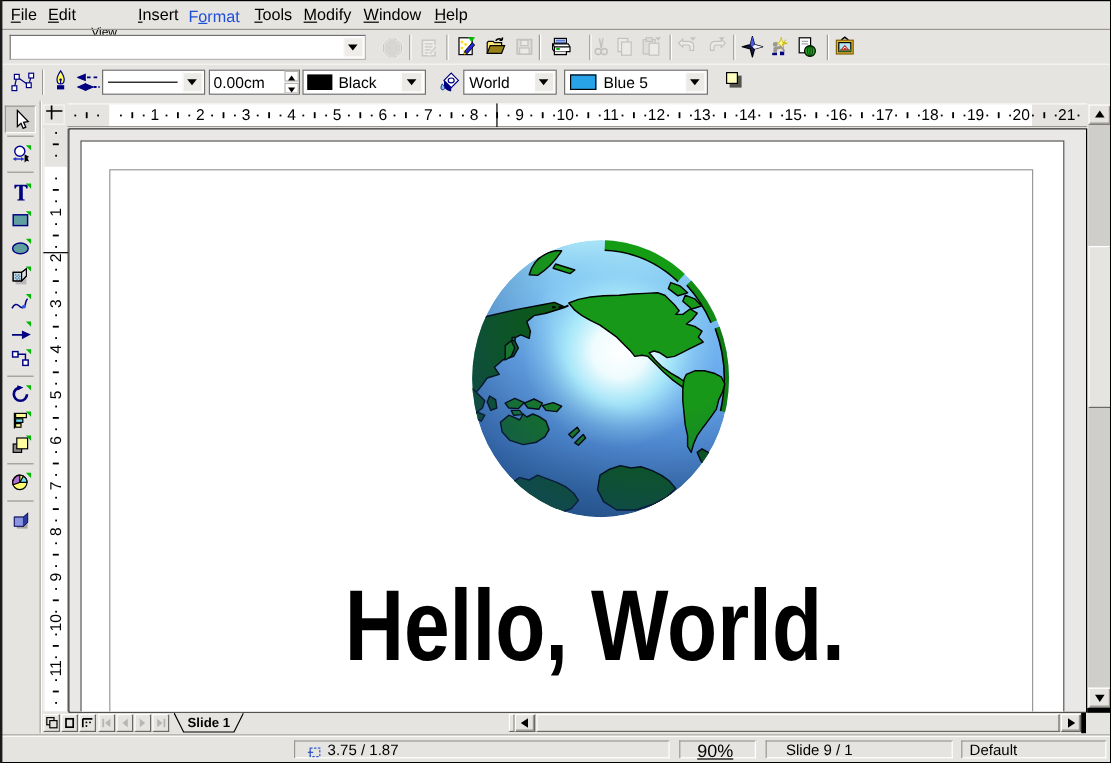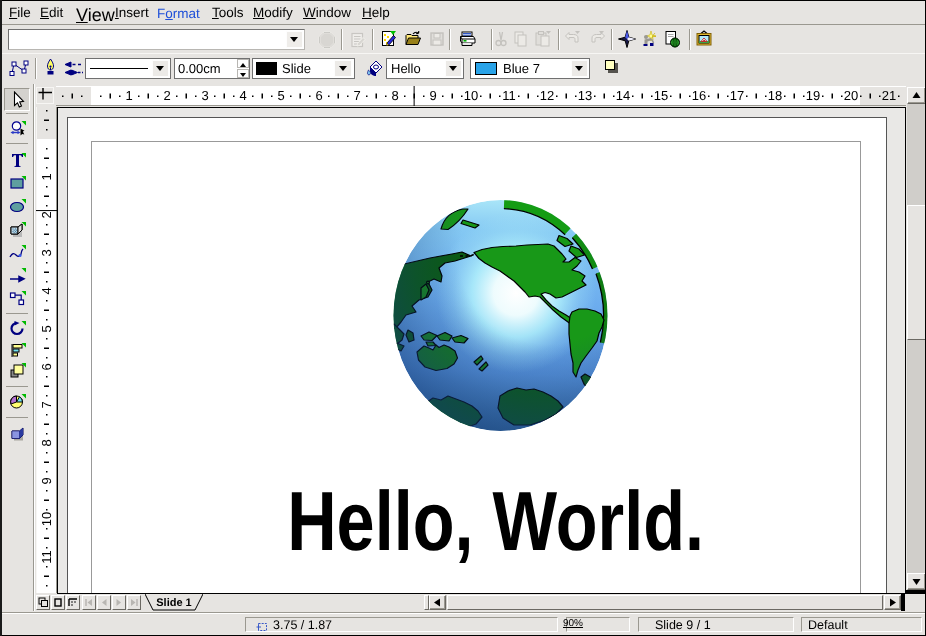--- a/index.html
+++ b/index.html
@@ -1,21 +1,21 @@
 <!DOCTYPE html>
 <html><head><meta charset="utf-8"><title>d</title>
 <style>
 html,body{margin:0;padding:0;}
 body{width:926px;height:636px;position:relative;overflow:hidden;-webkit-font-smoothing:antialiased;text-rendering:geometricPrecision;
  font-family:"Liberation Sans",sans-serif;background:#e6e4e1;}
 div{box-sizing:border-box;}
 </style></head><body>
 <div style="position:absolute;left:9px;top:5px;white-space:pre;font-size:13.5px;color:#000;"><u>F</u>ile</div>
 <div style="position:absolute;left:40px;top:5px;white-space:pre;font-size:13.5px;color:#000;"><u>E</u>dit</div>
-<div style="position:absolute;left:76px;top:5px;white-space:pre;font-size:18px;color:#000;"><u>V</u>iew</div>
+<div style="position:absolute;left:76px;top:22px;white-space:pre;font-size:10px;color:#000;"><u>V</u>iew</div>
 <div style="position:absolute;left:115px;top:5px;white-space:pre;font-size:13.5px;color:#000;"><u>I</u>nsert</div>
 <div style="position:absolute;left:157px;top:6px;white-space:pre;font-size:13.5px;color:#1d4ed8;">F<u>o</u>rmat</div>
 <div style="position:absolute;left:212px;top:5px;white-space:pre;font-size:13.5px;color:#000;"><u>T</u>ools</div>
 <div style="position:absolute;left:253px;top:5px;white-space:pre;font-size:13.5px;color:#000;"><u>M</u>odify</div>
 <div style="position:absolute;left:303px;top:5px;white-space:pre;font-size:13.5px;color:#000;"><u>W</u>indow</div>
 <div style="position:absolute;left:362px;top:5px;white-space:pre;font-size:13.5px;color:#000;"><u>H</u>elp</div>
 <div style="position:absolute;left:0px;top:24px;width:926px;height:1px;background:#9a9890;"></div>
 <div style="position:absolute;left:8px;top:29px;width:297px;height:21px;background:#fff;border:1px solid #707070;border-bottom-color:#b8b6b2;border-right-color:#b8b6b2;"></div>
 <div style="position:absolute;left:286px;top:31px;width:17px;height:17px;background:#efedea;border:1px solid #fdfdfd;"></div>
 <div style="position:absolute;left:290px;top:37px;width:0;height:0;border-left:4.5px solid transparent;border-right:4.5px solid transparent;border-top:5.5px solid #000;"></div>
@@ -164,36 +164,36 @@
 <div style="position:absolute;left:156px;top:66px;width:0;height:0;border-left:4.5px solid transparent;border-right:4.5px solid transparent;border-top:5.5px solid #000;"></div>
 <div style="position:absolute;left:90px;top:68px;width:58px;height:1px;background:#000;"></div>
 <div style="position:absolute;left:174px;top:58px;width:76px;height:21px;background:#fff;border:1px solid #707070;"></div>
 <div style="position:absolute;left:178px;top:61px;white-space:pre;font-size:13px;">0.00cm</div>
 <div style="position:absolute;left:237px;top:59px;width:12px;height:9px;background:#fdfdfd;border:1px solid #b8b6b2;"></div>
 <div style="position:absolute;left:237px;top:69px;width:12px;height:9px;background:#fdfdfd;border:1px solid #b8b6b2;"></div>
 <div style="position:absolute;left:240px;top:62.5px;width:0;height:0;border-left:3.5px solid transparent;border-right:3.5px solid transparent;border-bottom:4px solid #000;"></div>
 <div style="position:absolute;left:240px;top:72.5px;width:0;height:0;border-left:3.5px solid transparent;border-right:3.5px solid transparent;border-top:4px solid #000;"></div>
 <div style="position:absolute;left:252px;top:58px;width:103px;height:21px;background:#fff;border:1px solid #707070;"></div>
 <div style="position:absolute;left:256px;top:62px;width:21px;height:13px;background:#000;"></div>
-<div style="position:absolute;left:282px;top:61px;white-space:pre;font-size:13px;">Slide</div>
+<div style="position:absolute;left:282px;top:61px;white-space:pre;font-size:13px;">Black</div>
 <div style="position:absolute;left:334px;top:60px;width:18px;height:17px;background:#eceae7;border:1px solid #fdfdfd;"></div>
 <div style="position:absolute;left:339px;top:66px;width:0;height:0;border-left:4.5px solid transparent;border-right:4.5px solid transparent;border-top:5.5px solid #000;"></div>
 <div style="position:absolute;left:366px;top:59px;width:18px;height:19px;"><svg width="18" height="19" viewBox="0 0 18 19">
       <path d="M4 8 L10 2 L16 8 L10 14 Z" fill="#fff" stroke="#000080"></path>
       <path d="M4 8 L10 14 L10 17 C7 17 4 15 4 12 Z" fill="#000080"></path>
       <ellipse cx="10" cy="8" rx="2.5" ry="2" fill="none" stroke="#000080"></ellipse>
       <path d="M2.5 11 C1.5 13 1 14.5 2 15.5 C3 16.5 4.5 15.5 4.5 14 C4.5 12.8 3.5 12 2.5 11 Z" fill="#80c8f0" stroke="#000080" stroke-width="0.7"></path>
     </svg></div>
 <div style="position:absolute;left:386px;top:58px;width:78px;height:21px;background:#fff;border:1px solid #707070;"></div>
-<div style="position:absolute;left:391px;top:61px;white-space:pre;font-size:13px;">Hello</div>
+<div style="position:absolute;left:391px;top:61px;white-space:pre;font-size:13px;">World</div>
 <div style="position:absolute;left:445px;top:60px;width:17px;height:17px;background:#eceae7;border:1px solid #fdfdfd;"></div>
 <div style="position:absolute;left:449px;top:66px;width:0;height:0;border-left:4.5px solid transparent;border-right:4.5px solid transparent;border-top:5.5px solid #000;"></div>
 <div style="position:absolute;left:470px;top:58px;width:120px;height:21px;background:#fff;border:1px solid #707070;"></div>
 <div style="position:absolute;left:475px;top:62px;width:22px;height:13px;background:#29a3e8;border:1px solid #000;"></div>
-<div style="position:absolute;left:503px;top:61px;white-space:pre;font-size:13px;">Blue 7</div>
+<div style="position:absolute;left:503px;top:61px;white-space:pre;font-size:13px;">Blue 5</div>
 <div style="position:absolute;left:571px;top:60px;width:17px;height:17px;background:#eceae7;border:1px solid #fdfdfd;"></div>
 <div style="position:absolute;left:575px;top:66px;width:0;height:0;border-left:4.5px solid transparent;border-right:4.5px solid transparent;border-top:5.5px solid #000;"></div>
 <div style="position:absolute;left:608px;top:63px;width:10px;height:10px;background:#55534e;"></div>
 <div style="position:absolute;left:605px;top:60px;width:10px;height:10px;background:#ffffc0;border:1px solid #000;"></div>
 <div style="position:absolute;left:36px;top:87px;width:18px;height:17px;background:#e6e4e1;border:1px solid #f7f6f4;"></div>
 <div style="position:absolute;left:36px;top:87px;width:18px;height:17px;"><svg width="18" height="17">
       <path d="M2.5 5.5 L16 5.5 M7 1 L7 12.5" stroke="#000" stroke-width="1.4" fill="none"></path>
     </svg></div>
 <div style="position:absolute;left:56px;top:86px;width:850px;height:20px;"><svg width="850" height="20" viewBox="0 0 850 20">
       <rect x="0" y="0" width="850" height="20" fill="#e6e4e1"></rect>
@@ -589,20 +589,20 @@
 <div style="position:absolute;left:0px;top:613px;width:926px;height:1px;background:#fff;"></div>
 <div style="position:absolute;left:245px;top:617px;width:313px;height:15px;border-top:1px solid #9a9890;border-left:1px solid #9a9890;border-right:1px solid #fff;border-bottom:1px solid #fff;"></div>
 <div style="position:absolute;left:566px;top:617px;width:64px;height:15px;border-top:1px solid #9a9890;border-left:1px solid #9a9890;border-right:1px solid #fff;border-bottom:1px solid #fff;"></div>
 <div style="position:absolute;left:638px;top:617px;width:156px;height:15px;border-top:1px solid #9a9890;border-left:1px solid #9a9890;border-right:1px solid #fff;border-bottom:1px solid #fff;"></div>
 <div style="position:absolute;left:801px;top:617px;width:121px;height:15px;border-top:1px solid #9a9890;border-left:1px solid #9a9890;border-right:1px solid #fff;border-bottom:1px solid #fff;"></div>
 <div style="position:absolute;left:256px;top:619px;width:12px;height:11px;"><svg width="12" height="11">
       <rect x="2.5" y="2.5" width="8" height="7" fill="none" stroke="#3858c8" stroke-dasharray="2 1.2"></rect>
       <path d="M0.5 6 L5 6 M2.5 3.5 L2.5 9" stroke="#3858c8"></path>
     </svg></div>
 <div style="position:absolute;left:273px;top:618px;white-space:pre;font-size:12.5px;">3.75 / 1.87</div>
-<div style="position:absolute;left:563px;top:618px;white-space:pre;font-size:10px;text-decoration:underline;">90%</div>
+<div style="position:absolute;left:581px;top:618px;white-space:pre;font-size:15px;text-decoration:underline;">90%</div>
 <div style="position:absolute;left:655px;top:618px;white-space:pre;font-size:12.5px;">Slide 9 / 1</div>
 <div style="position:absolute;left:808px;top:618px;white-space:pre;font-size:12.5px;">Default</div>
 <div style="position:absolute;left:0px;top:0px;width:926px;height:1px;background:#000;"></div>
 <div style="position:absolute;left:0px;top:635px;width:926px;height:1px;background:#000;"></div>
 <div style="position:absolute;left:0px;top:0px;width:1px;height:636px;background:#000;"></div>
 <div style="position:absolute;left:925px;top:0px;width:1px;height:636px;background:#000;"></div>
 <div style="position:absolute;left:0px;top:0px;width:2px;height:636px;background:#1a1a1a;"></div>
 
 </body></html>

